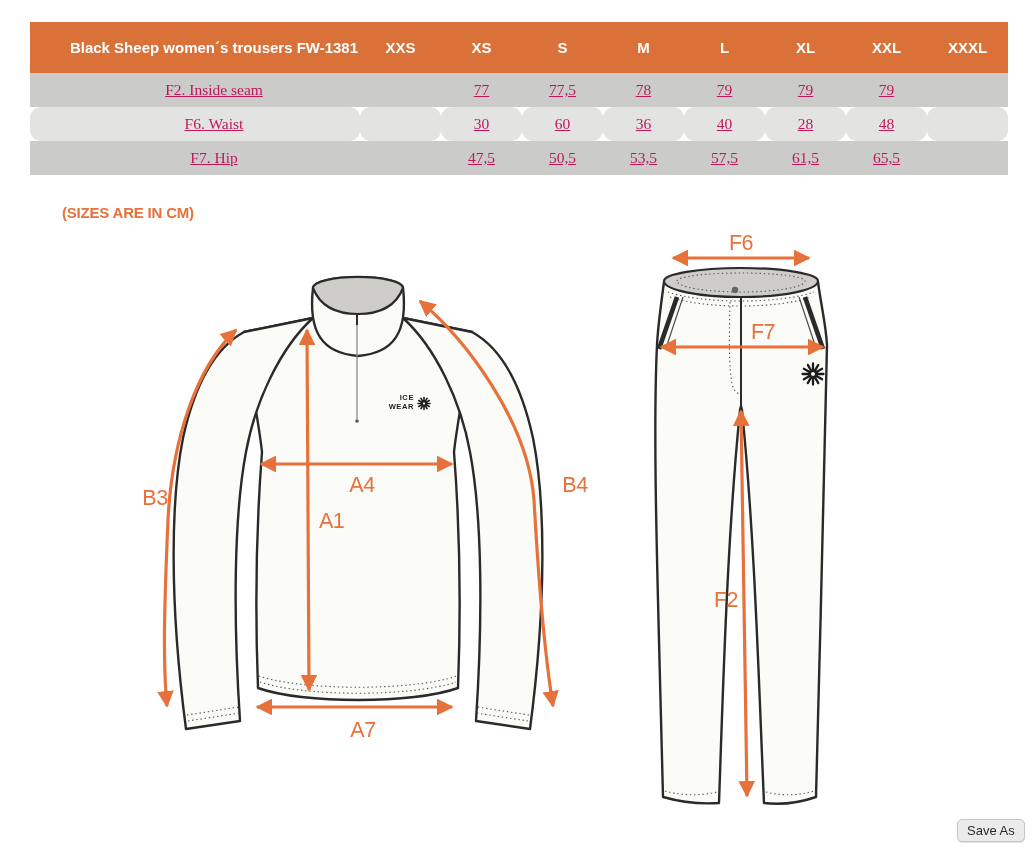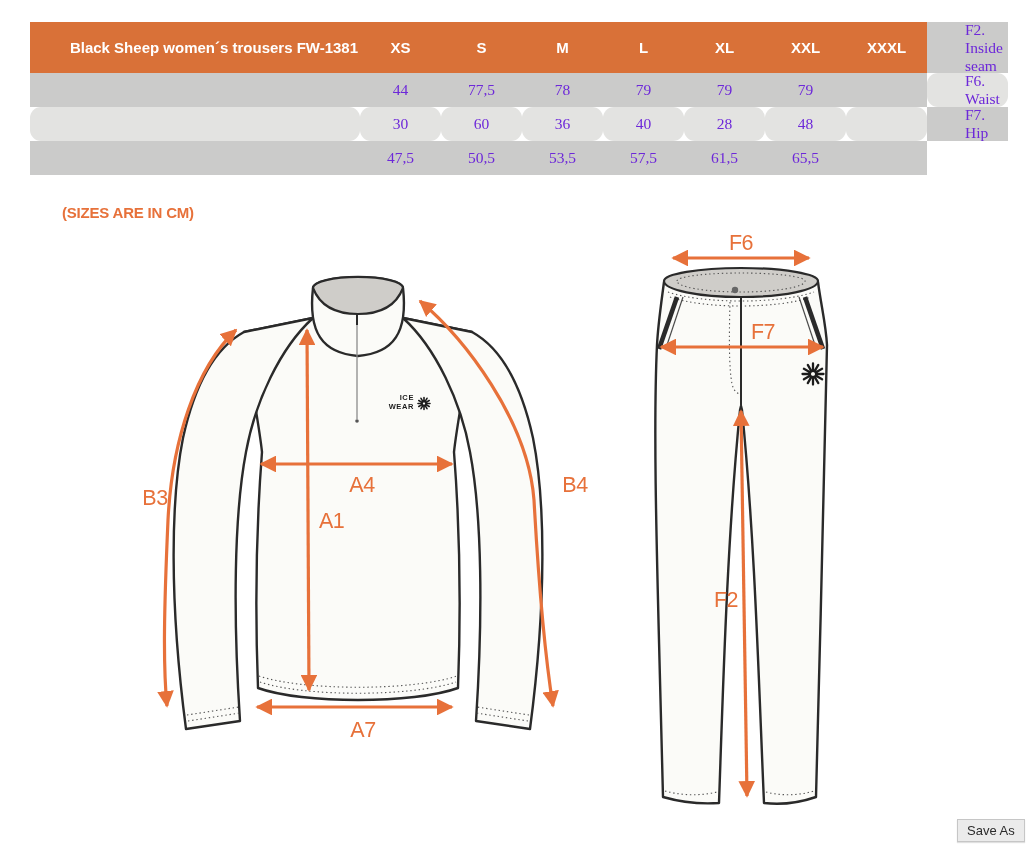--- a/index.html
+++ b/index.html
@@ -12,21 +12,21 @@
     position:absolute;left:30px;top:22px;width:978px;
     display:grid;
     grid-template-columns:330px repeat(8,1fr);
     grid-template-rows:51px 34px 34px 34px;
   }
   .size-table>div{display:flex;align-items:center;justify-content:center;}
   .th{
     background:var(--header_orange);color:#fff;font-weight:bold;font-size:15px;
   }
   .th-title{justify-content:flex-start;padding-left:38px;box-sizing:border-box;}
-  .cell{font-family:"Liberation Serif",serif;font-size:15.5px;color:#6d28d9;}
+  .cell{font-family:"Liberation Serif",serif;font-size:15.5px;color:#be185d;text-decoration:underline;}
   .row-dark{background:var(--row_dark);}
   .row-light{background:var(--row_light);border-radius:11px;}
   .label-cell{justify-content:flex-start;padding-left:38px;box-sizing:border-box;}
   
   .note{
     position:absolute;left:62px;top:204px;color:var(--accent_orange);
     font-size:15px;font-weight:600;letter-spacing:-0.2px;
   }
   
   #diagram{position:absolute;left:0;top:228px;}
@@ -39,43 +39,44 @@
   .g-thick{fill:none;stroke:var(--outline);stroke-width:4.6;}
   .arrow{fill:none;stroke:var(--accent_orange);stroke-width:3.2;}
   .alabel{fill:var(--accent_orange);font-family:"Liberation Sans",sans-serif;
           font-size:21.5px;font-weight:500;letter-spacing:-0.5px;}
   .logo-text{fill:#1c1c1c;font-family:"Liberation Sans",sans-serif;
              font-size:7.5px;font-weight:bold;letter-spacing:0.6px;}
   .snow{fill:none;stroke:#1c1c1c;stroke-linecap:round;}
   
   .save-as{
     position:absolute;left:957px;top:819px;height:23px;padding:0 9px;
-    background:#ebebeb;border:1px solid #c6c6c6;border-radius:0;
+    background:#ebebeb;border:1px solid #c6c6c6;border-radius:5px;
     font-family:"Liberation Sans",sans-serif;font-size:13px;color:#2b2b2b;
     box-shadow:0 1px 1px rgba(0,0,0,0.12);cursor:pointer;
   }
 </style>
 </head>
 <body>
 
 <div id="screen">
 
   <div class="size-table">
     <div class="th th-title">Black Sheep women´s trousers FW-1381</div>
+    <div class="th">XXS</div>
     <div class="th">XS</div>
     <div class="th">S</div>
     <div class="th">M</div>
     <div class="th">L</div>
     <div class="th">XL</div>
     <div class="th">XXL</div>
     <div class="th">XXXL</div>
 
     <div class="cell row-dark label-cell">F2. Inside seam</div>
     <div class="cell row-dark"></div>
-    <div class="cell row-dark">44</div>
+    <div class="cell row-dark">77</div>
     <div class="cell row-dark">77,5</div>
     <div class="cell row-dark">78</div>
     <div class="cell row-dark">79</div>
     <div class="cell row-dark">79</div>
     <div class="cell row-dark">79</div>
     <div class="cell row-dark"></div>
 
     <div class="cell row-light label-cell">F6. Waist</div>
     <div class="cell row-light"></div>
     <div class="cell row-light">30</div>

